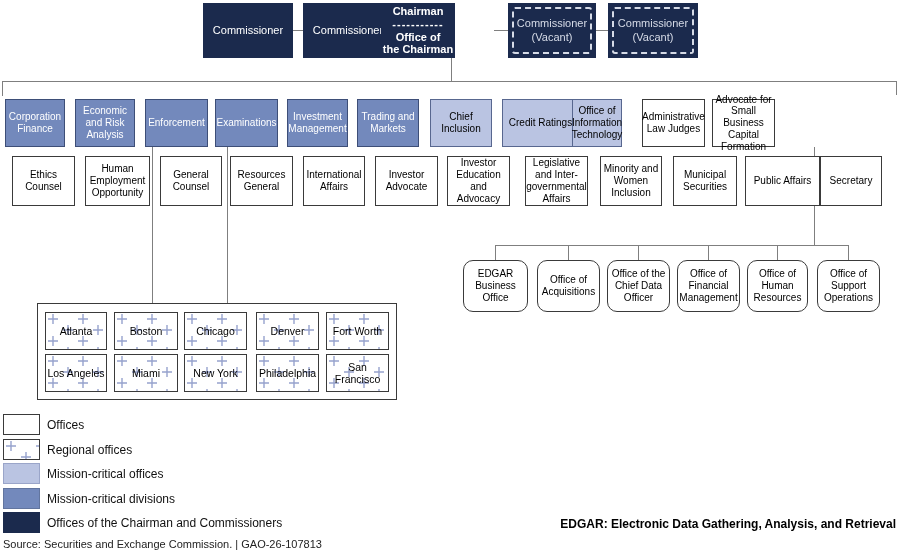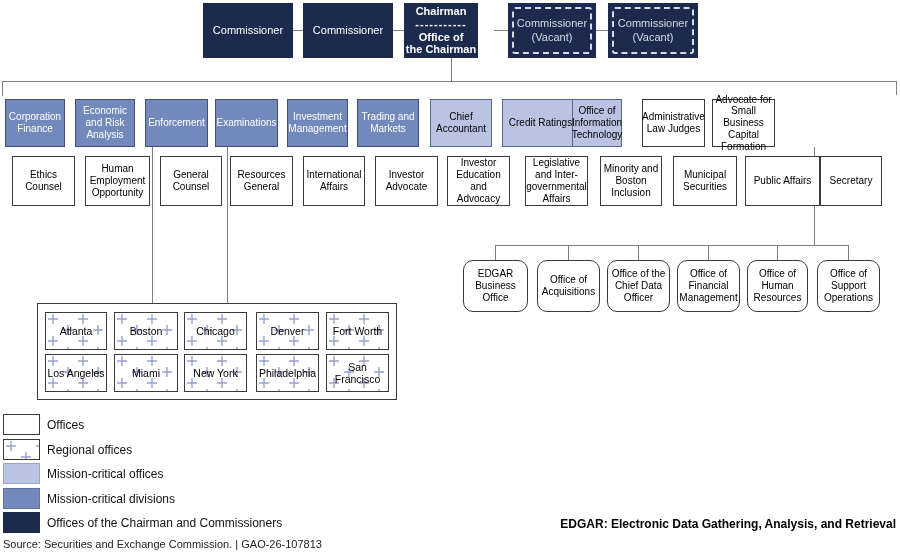--- a/index.html
+++ b/index.html
@@ -89,21 +89,21 @@
   <div class="vline" style="left:708px;top:245px;height:15px"></div>
   <div class="vline" style="left:777px;top:245px;height:15px"></div>
   <div class="vline" style="left:848px;top:245px;height:15px"></div>
 
   <div class="b r1" style="left:203px;width:90px">
     <span>Commissioner</span>
   </div>
   <div class="b r1" style="left:303px;width:90px">
     <span>Commissioner</span>
   </div>
-  <div class="b r1 chair" style="left:404px;width:74px">
+  <div class="b r1 chair" style="left:381px;width:74px">
     <span>Chairman</span>
     <span class="dash">-----------</span>
     <span>Office of</span>
     <span>the Chairman</span>
   </div>
   <div class="b r1 vac" style="left:508px;width:88px">
     <div class="vac-in">
       <span>Commissioner</span>
       <span>(Vacant)</span>
     </div>
@@ -127,21 +127,21 @@
   <div class="b t2 division" style="left:215px;width:63px">
       <span>Examinations</span>
     </div>
   <div class="b t2 division" style="left:287px;width:61px">
       <span>Investment Management</span>
     </div>
   <div class="b t2 division" style="left:357px;width:62px">
       <span>Trading and Markets</span>
     </div>
   <div class="b t2 moffice" style="left:430px;width:62px">
-      <span>Chief Accountant</span>
+      <span>Chief Inclusion</span>
     </div>
   <div class="b t2 moffice" style="left:502px;width:77px">
       <span>Credit Ratings</span>
     </div>
   <div class="b t2 moffice" style="left:572px;width:50px">
       <span>Office of Information Technology</span>
     </div>
   <div class="b t2 plain" style="left:642px;width:63px">
       <span>Administrative Law Judges</span>
     </div>
@@ -167,21 +167,21 @@
   <div class="b t3 plain" style="left:375px;width:63px">
       <span>Investor Advocate</span>
     </div>
   <div class="b t3 plain" style="left:447px;width:63px">
       <span>Investor Education and Advocacy</span>
     </div>
   <div class="b t3 plain" style="left:525px;width:63px">
       <span>Legislative and Inter-governmental Affairs</span>
     </div>
   <div class="b t3 plain" style="left:600px;width:62px">
-      <span>Minority and Boston Inclusion</span>
+      <span>Minority and Women Inclusion</span>
     </div>
   <div class="b t3 plain" style="left:673px;width:64px">
       <span>Municipal Securities</span>
     </div>
   <div class="b t3 plain" style="left:745px;width:75px">
       <span>Public Affairs</span>
     </div>
   <div class="b t3 plain" style="left:820px;width:62px">
       <span>Secretary</span>
     </div>

